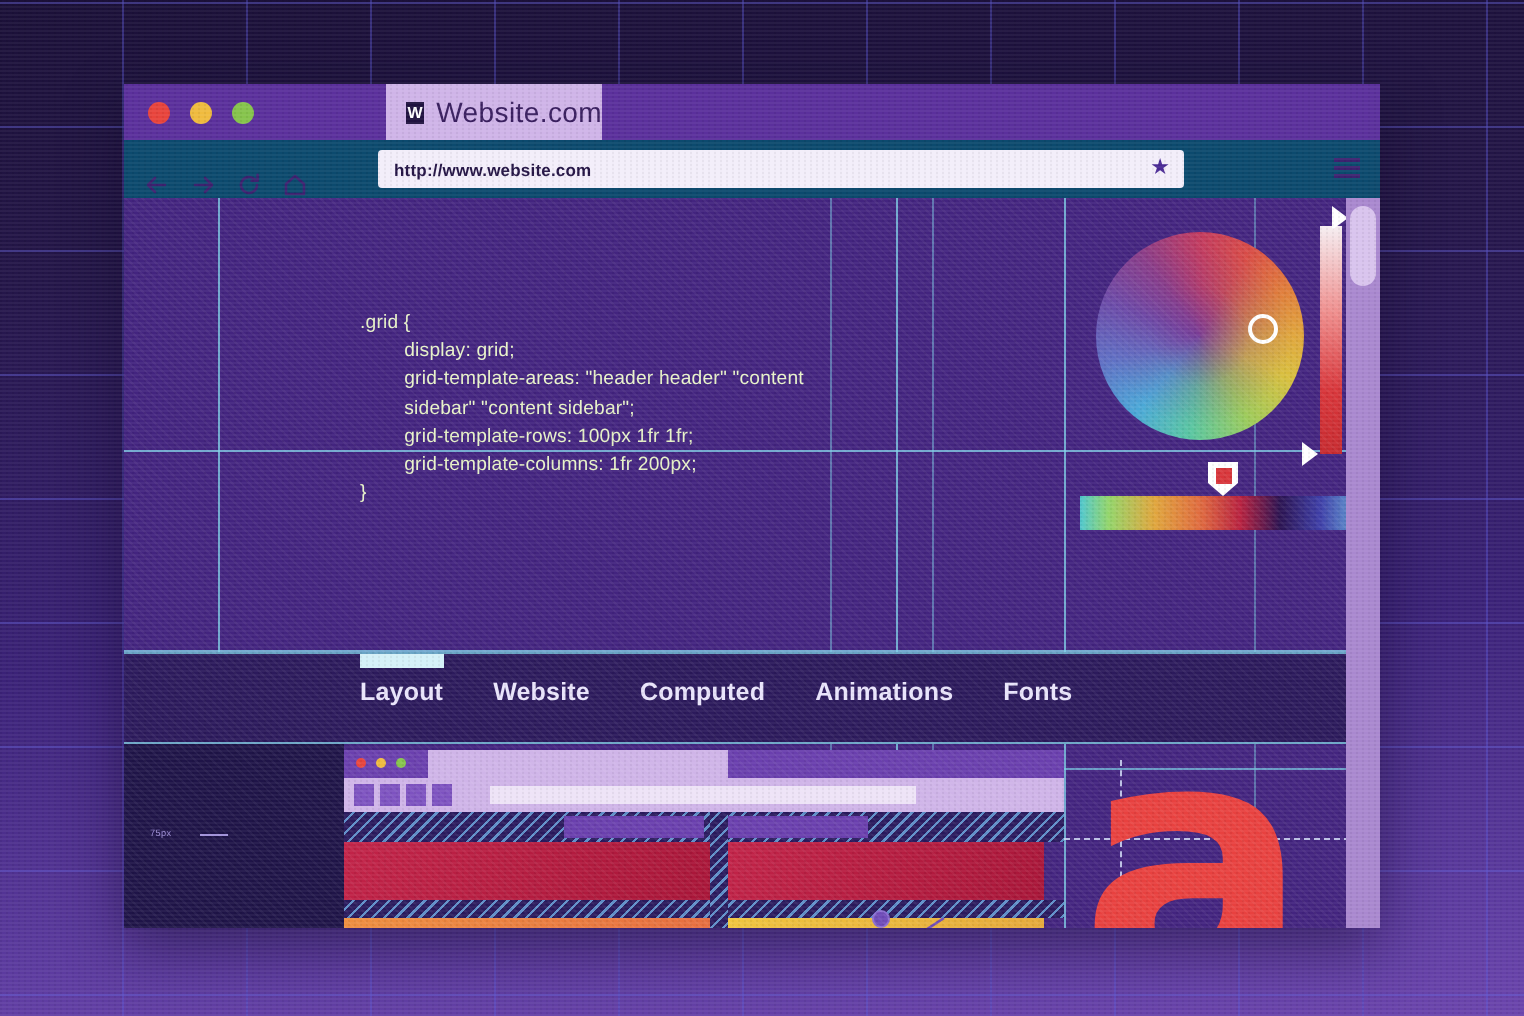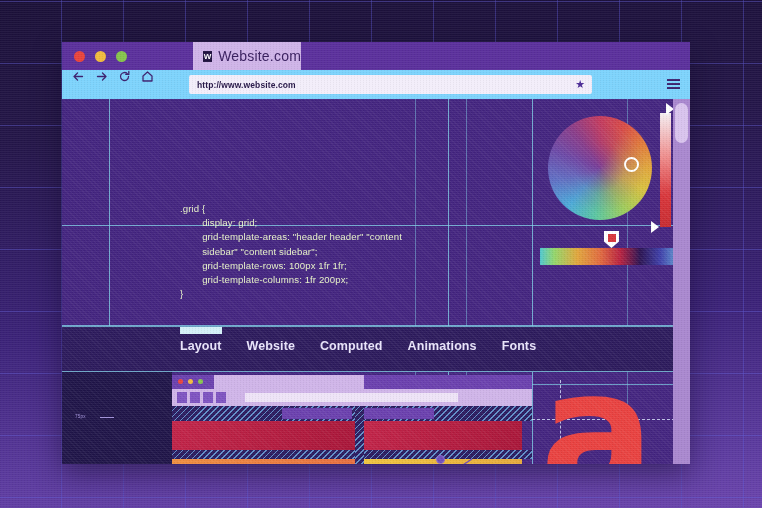--- a/index.html
+++ b/index.html
@@ -52,22 +52,22 @@
     box-sizing:border-box;
   }
   .tab-favicon{
     width:11px;height:11px;background:#201240;color:#fff;
     font-size:8px;line-height:11px;text-align:center;font-weight:bold;
     font-family:"Liberation Sans", sans-serif;
   }
   .tab-title{font-size:14px;color:#3a2060;letter-spacing:.2px;}
 
   .toolbar{
-    position:relative;height:29px;background:#7dd3fc;
-    display:flex;align-items:flex-start;
+    position:relative;height:29px;background:#0c4a6e;
+    display:flex;align-items:flex-end;
   }
   .nav-icons{display:flex;align-items:center;gap:10px;padding-left:10px;color:#3d2270;}
   .nav-icons svg{display:block;}
   .urlbar{
     position:absolute;left:127px;top:5px;width:403px;height:19px;
     background:#f3eefa;border-radius:2px;display:flex;align-items:center;
     padding:0 8px;box-sizing:border-box;
   }
   .url-text{font-size:8.5px;color:#241445;font-weight:bold;letter-spacing:.1px;}
   .url-star{position:absolute;right:7px;top:4px;color:#4b2b96;font-size:11px;line-height:11px;}
@@ -86,21 +86,20 @@
   .vline{position:absolute;top:0;bottom:0;width:1px;background:#7fd3e8;opacity:.75;}
   .hline{position:absolute;left:0;right:0;height:1px;background:#7fd3e8;opacity:.75;}
   .vline.thin{opacity:.45;}
 
   
   .code{
     position:absolute;left:118px;top:56px;width:330px;
     font-size:9.6px;line-height:14.2px;color:#e8f3c9;
     white-space:pre-wrap;letter-spacing:.1px;
     font-family:"Liberation Sans", sans-serif;
-    margin-top:47px;
   }
 
   
   .tabs-band{
     position:absolute;left:0;top:227px;width:628px;height:46px;
     background:#2c1a5c;
   }
   .tabs-row{
     position:absolute;left:118px;top:240px;display:flex;gap:25px;align-items:center;
   }

